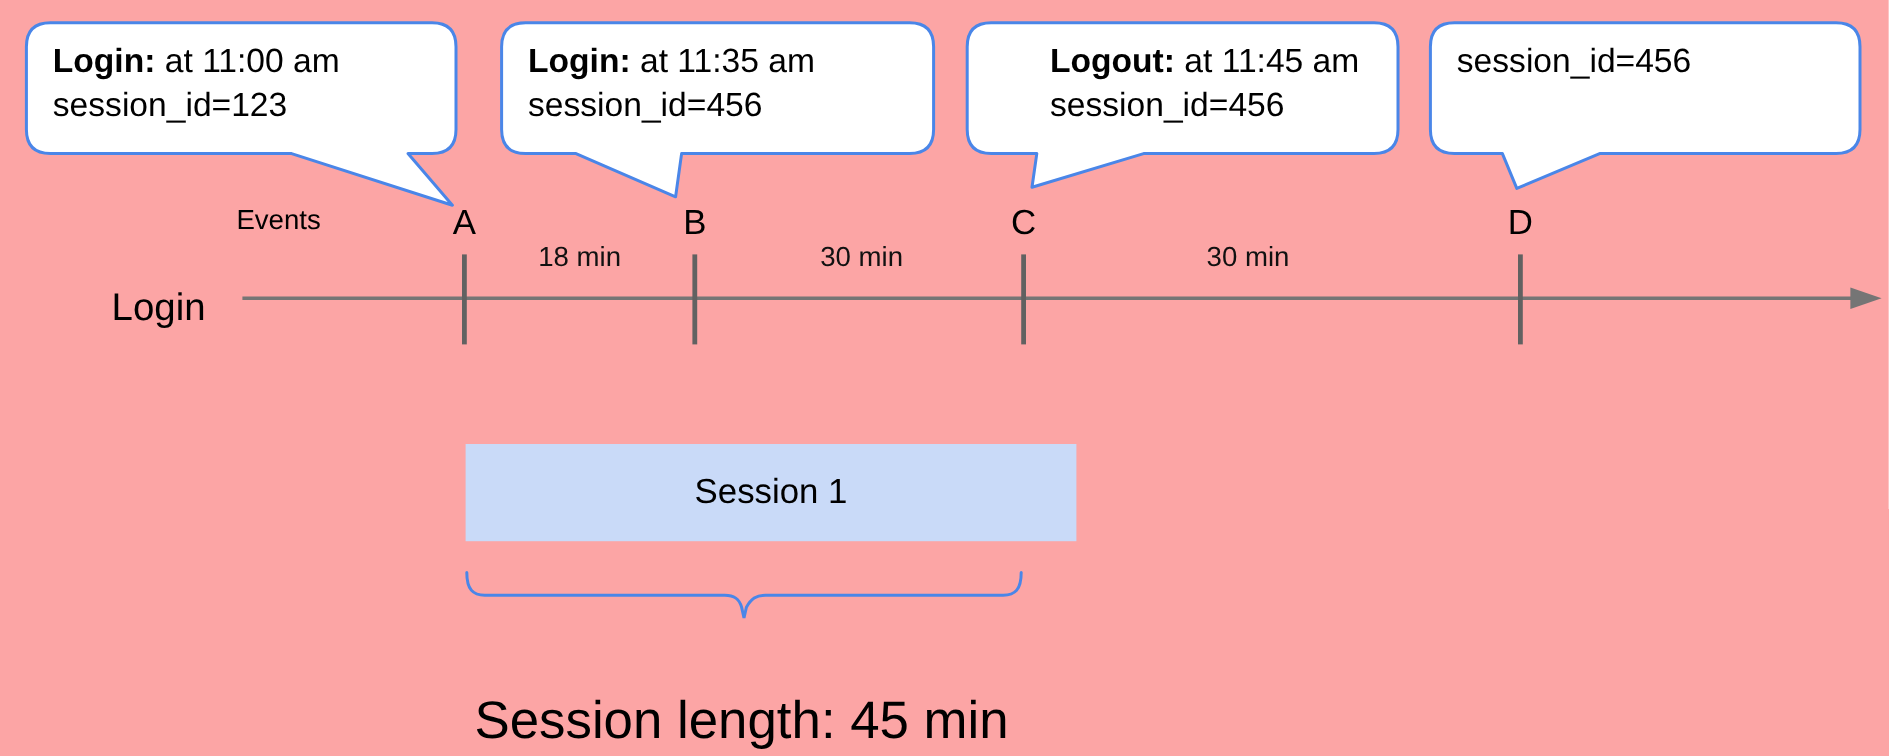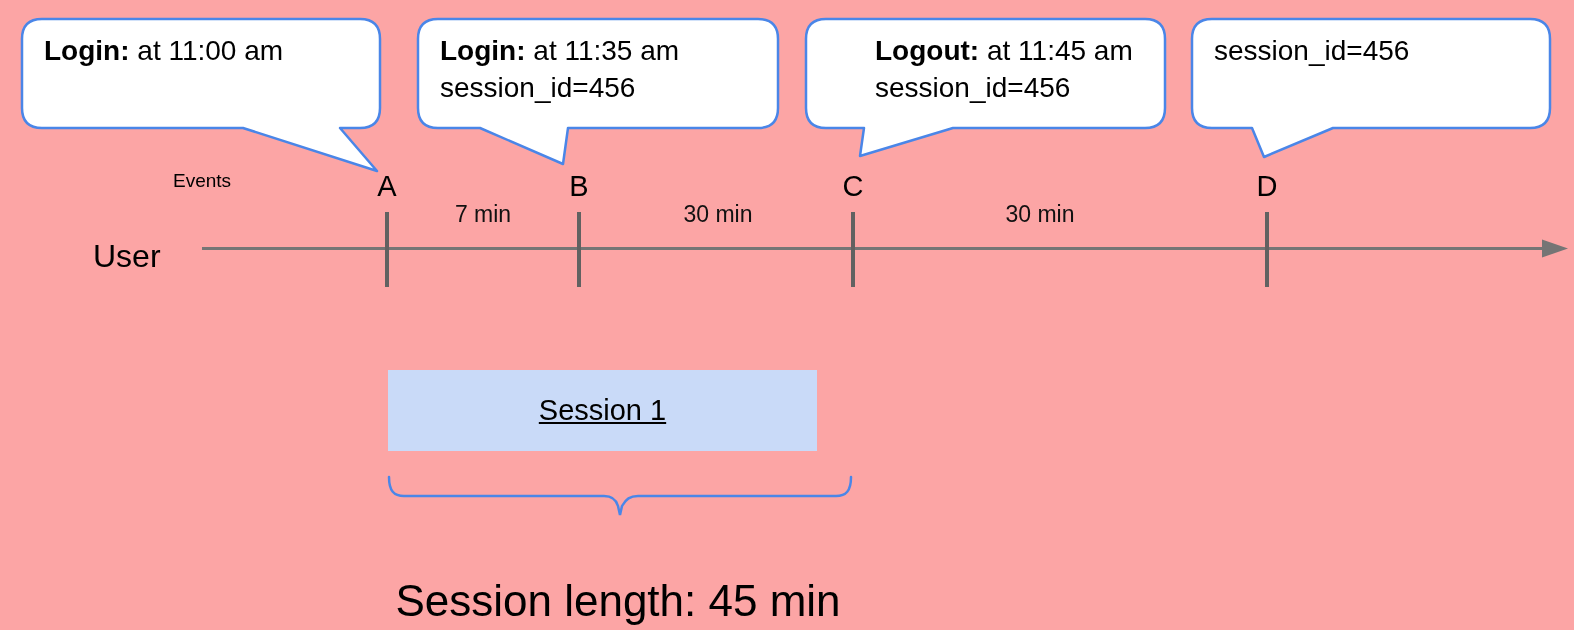--- a/index.html
+++ b/index.html
@@ -8,30 +8,29 @@
     width:1574px;height:630px;
     background:#fca5a5;
     font-family:"Liberation Sans","DejaVu Sans",sans-serif;
     color:#000;
     overflow:hidden;
   }
   .shapes{position:absolute;left:0;top:0;}
   .abs{position:absolute;white-space:nowrap;}
   .bubble-text{font-size:28px;line-height:37px;}
   .bubble-text b{font-weight:bold;}
-  .axis-label{font-size:19px;}
+  .axis-label{font-size:23px;margin-left:24px;}
   .user-label{font-size:32px;}
   .marker{font-size:29px;transform:translateX(-50%);}
   .interval{font-size:23px;transform:translateX(-50%);color:#111;}
   .session-box{
-    position:absolute;left:388px;top:370px;width:429px;height:81px;
+    position:absolute;left:388px;top:370px;width:509px;height:81px;
     background:#c9daf8;
     display:flex;align-items:center;justify-content:center;
     font-size:29px;
-    text-decoration:underline;
   }
   .session-length{font-size:44px;transform:translateX(-50%);}
 </style>
 </head>
 <body>
 
 <div class="canvas">
 
   <svg class="shapes" width="1574" height="630" viewBox="0 0 1574 630">
 
@@ -49,45 +48,46 @@
 
     <path d="M 826 19 L 1145 19 Q 1165 19 1165 39 L 1165 108 Q 1165 128 1145 128 L 953 128 L 860 156 L 864 128 L 826 128 Q 806 128 806 108 L 806 39 Q 806 19 826 19 Z" fill="#ffffff" stroke-width="2.5" stroke-linejoin="round" stroke="#4a86e8"></path>
 
     <path d="M 1212 19 L 1530 19 Q 1550 19 1550 39 L 1550 108 Q 1550 128 1530 128 L 1333 128 L 1264 157 L 1252 128 L 1212 128 Q 1192 128 1192 108 L 1192 39 Q 1192 19 1212 19 Z" fill="#ffffff" stroke-width="2.5" stroke-linejoin="round" stroke="#4a86e8"></path>
 
     <path d="M 389 477 C 389 491 394 496 404 496 L 604 496 C 612 496 616 499 618 506 L 620 515 L 622 506 C 626 499 630 496 638 496 L 836 496 C 846 496 851 491 851 477" fill="none" stroke-width="2.5" stroke-linecap="round" stroke="#4a86e8"></path>
   </svg>
 
   <div class="abs bubble-text" style="left:44px;top:32px">
     <div><b>Login:</b><span> at 11:00 am</span></div>
+    <div>session_id=123</div>
   </div>
 
   <div class="abs bubble-text" style="left:440px;top:32px">
     <div><b>Login:</b><span> at 11:35 am</span></div>
     <div>session_id=456</div>
   </div>
 
   <div class="abs bubble-text" style="left:875px;top:32px">
     <div><b>Logout:</b><span> at 11:45 am</span></div>
     <div>session_id=456</div>
   </div>
 
   <div class="abs bubble-text" style="left:1214px;top:32px">
     <div>session_id=456</div>
   </div>
 
   <div class="abs axis-label" style="left:173px;top:170px">Events</div>
-  <div class="abs user-label" style="left:93px;top:238px">User</div>
+  <div class="abs user-label" style="left:93px;top:238px">Login</div>
 
   <div class="abs marker" style="left:387px;top:170px">A</div>
   <div class="abs marker" style="left:579px;top:170px">B</div>
   <div class="abs marker" style="left:853px;top:170px">C</div>
   <div class="abs marker" style="left:1267px;top:170px">D</div>
 
-  <div class="abs interval" style="left:483px;top:201px">7 min</div>
+  <div class="abs interval" style="left:483px;top:201px">18 min</div>
   <div class="abs interval" style="left:718px;top:201px">30 min</div>
   <div class="abs interval" style="left:1040px;top:201px">30 min</div>
 
   <div class="session-box">
     <span>Session 1</span>
   </div>
 
   <div class="abs session-length" style="left:618px;top:576px">Session length: 45 min</div>
 
 </div>

